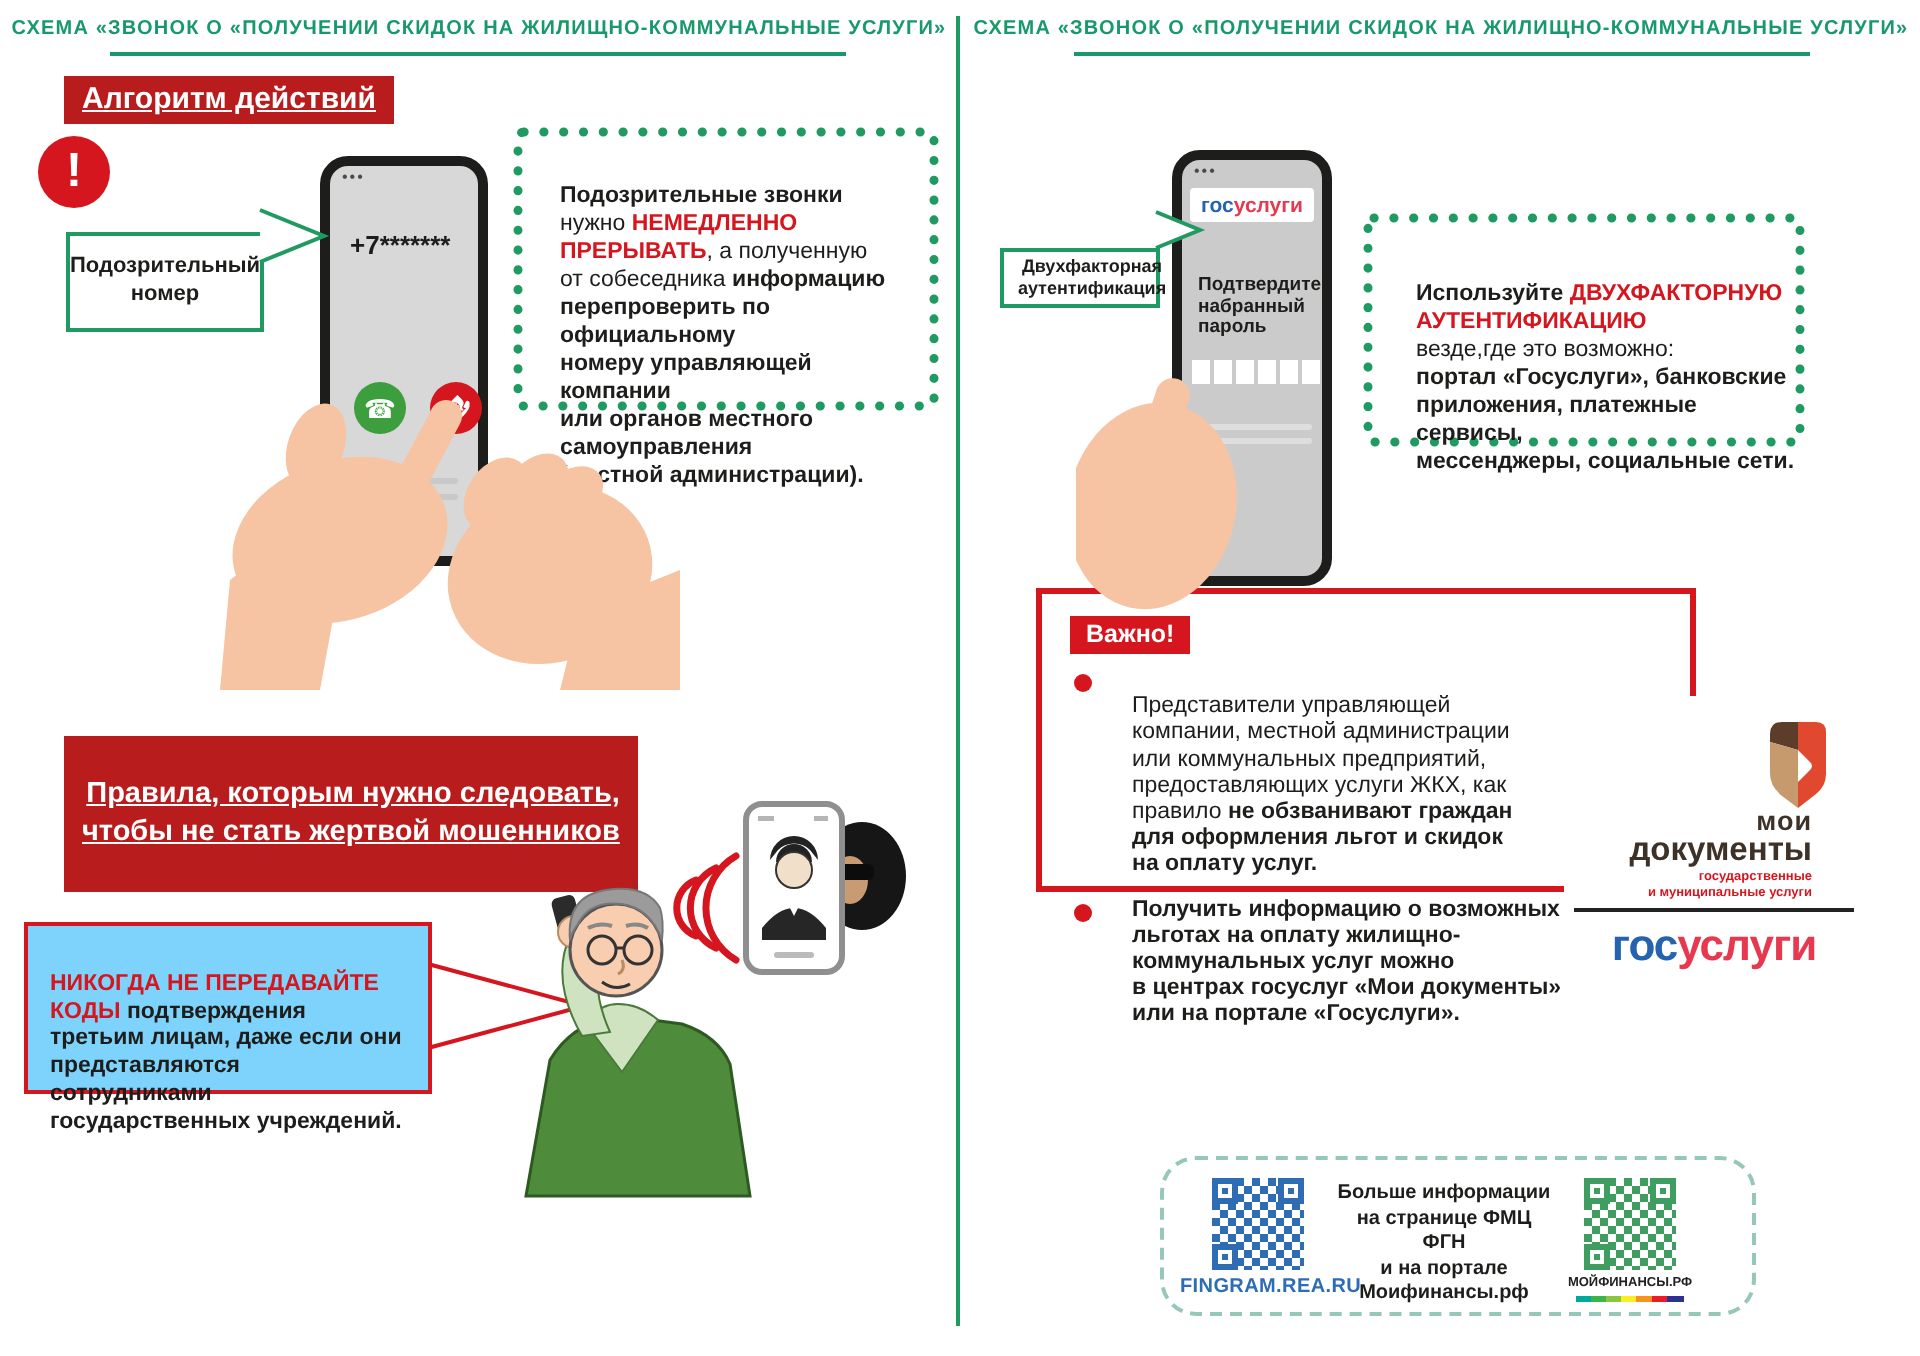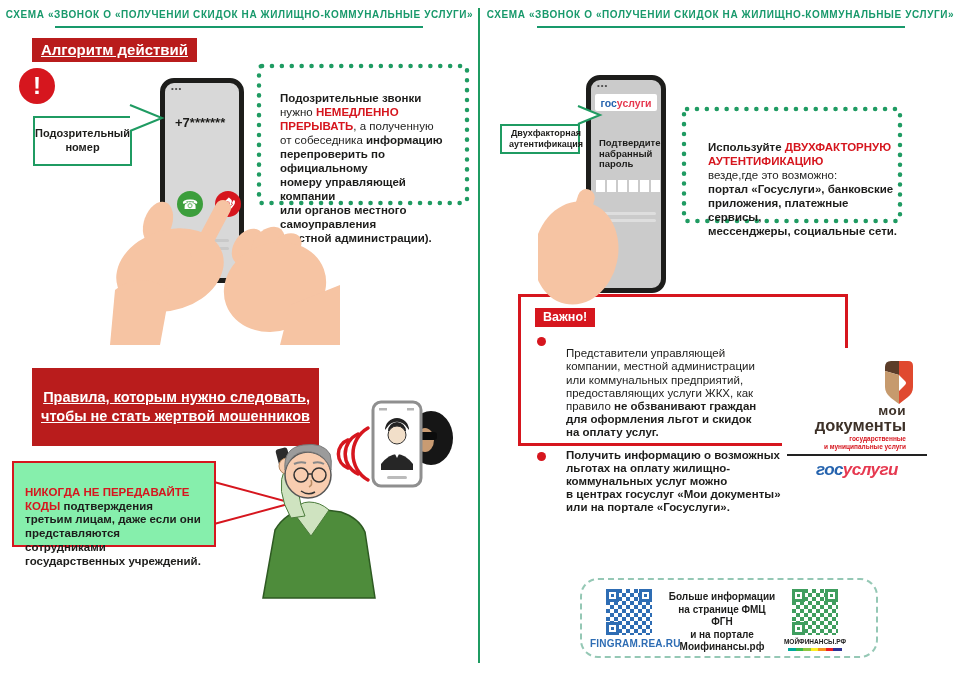--- a/index.html
+++ b/index.html
@@ -53,43 +53,43 @@
   .pw-box { width: 9px; height: 12px; background: #fff; }
 
   
   .note-text { font-size: 11.5px; line-height: 14px; }
   .dotted1 { left: 256px; top: 63px; width: 214px; height: 143px; }
   .dotted2 { left: 681px; top: 106px; width: 222px; height: 118px; }
   .dotted1 .note-text { padding: 14px 6px 0 24px; }
   .dotted2 .note-text { padding: 20px 4px 0 27px; }
 
   
-  .warn-box { left: 12px; top: 461px; width: 204px; height: 86px; background: #86efac;
+  .warn-box { left: 12px; top: 461px; width: 204px; height: 86px; background: #7dd3fc;
     border: 2px solid #d6161e; padding: 9px 11px; font-size: 11.5px; font-weight: 700;
     line-height: 13.8px; z-index: 4; }
 
   
   .important { left: 518px; top: 294px; width: 330px; height: 152px; border: 3px solid #d6161e; padding-left: 48px; }
   .important-title { left: 14px; top: 11px; background: #d6161e; color: #fff; font-weight: 700;
     font-size: 12.5px; padding: 2px 8px 3px; }
   .bullets { left: 16px; top: 37px; width: 296px; }
   .bullet-row { display: flex; margin-bottom: 9px; }
   .bullet-dot { width: 9px; height: 9px; border-radius: 50%; background: #d6161e;
     margin: 3px 10px 0 0; flex: 0 0 9px; }
   .bullet-text { font-size: 11.5px; line-height: 13.2px; width: 270px; margin-left: 10px; }
 
   
   .logo-block { left: 782px; top: 348px; width: 178px; height: 152px; background: #fff; z-index: 5; }
   .moidocs-text { left: 0; top: 56px; width: 124px; text-align: right; color: #3d3128; }
   .moidocs-w1 { font-size: 13.5px; font-weight: 700; letter-spacing: .5px; line-height: 13px; }
   .moidocs-w2 { font-size: 16.5px; font-weight: 700; line-height: 16px; }
   .moidocs-tag { font-size: 6.5px; font-weight: 700; color: #d6161e; line-height: 8px; margin-top: 2px; }
   .logo-divider { left: 5px; top: 106px; width: 140px; height: 2px; background: #222; }
-  .gosuslugi-big { left: 0; top: 112px; width: 150px; text-align: center; font-size: 17px;
-    font-weight: 700; letter-spacing: -.5px; font-style: italic; }
+  .gosuslugi-big { left: 0; top: 112px; width: 150px; text-align: center; font-size: 22px;
+    font-weight: 700; letter-spacing: -.5px; }
 
   
   .footer-box { left: 580px; top: 578px; width: 298px; height: 80px; background: #fff;
     border: 2px dashed #95c8b5; border-radius: 18px; }
   .qr { width: 46px; height: 46px; background-color: #fff;
     background-image:
       linear-gradient(45deg, var(--c) 25%, transparent 25%, transparent 75%, var(--c) 75%),
       linear-gradient(45deg, var(--c) 25%, transparent 25%, transparent 75%, var(--c) 75%);
     background-size: 8px 8px; background-position: 0 0, 4px 4px; }
   .qr-blue { --c: #2e6db4; } .qr-green { --c: #3f9e5f; }

